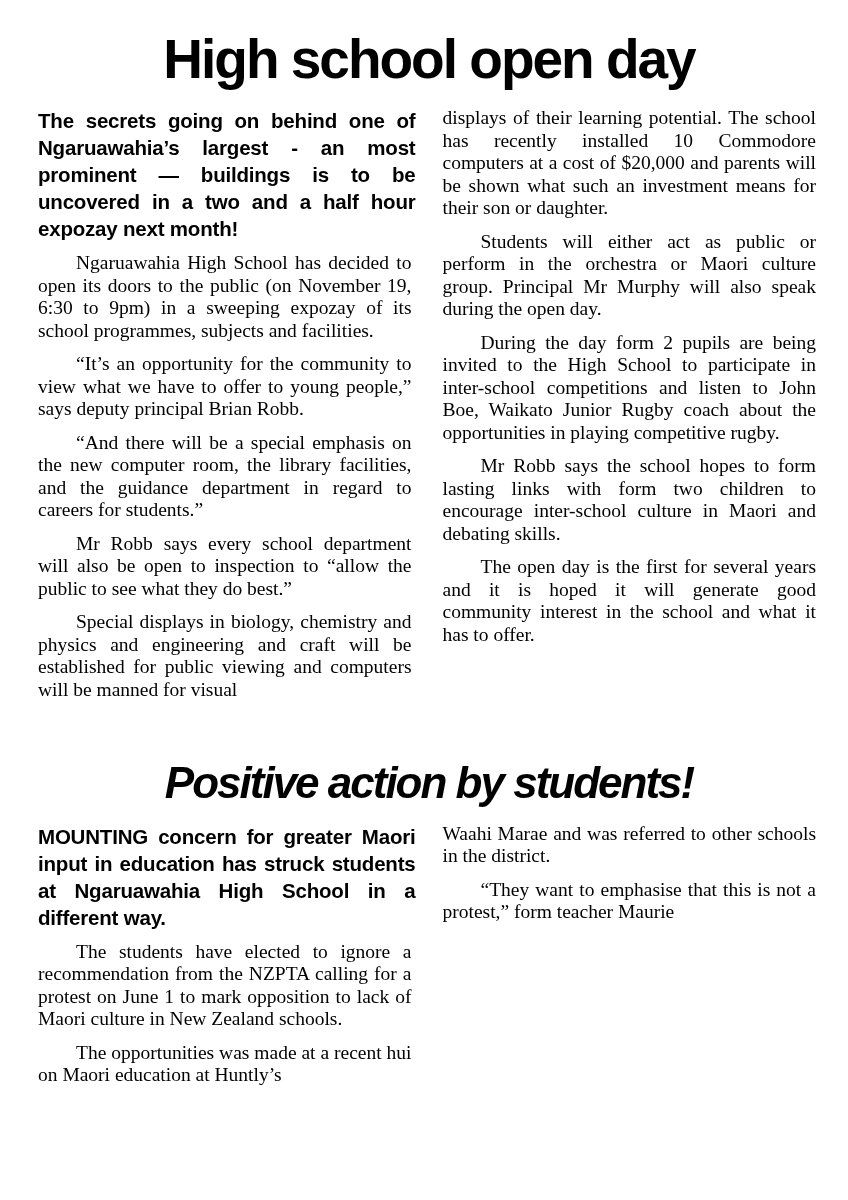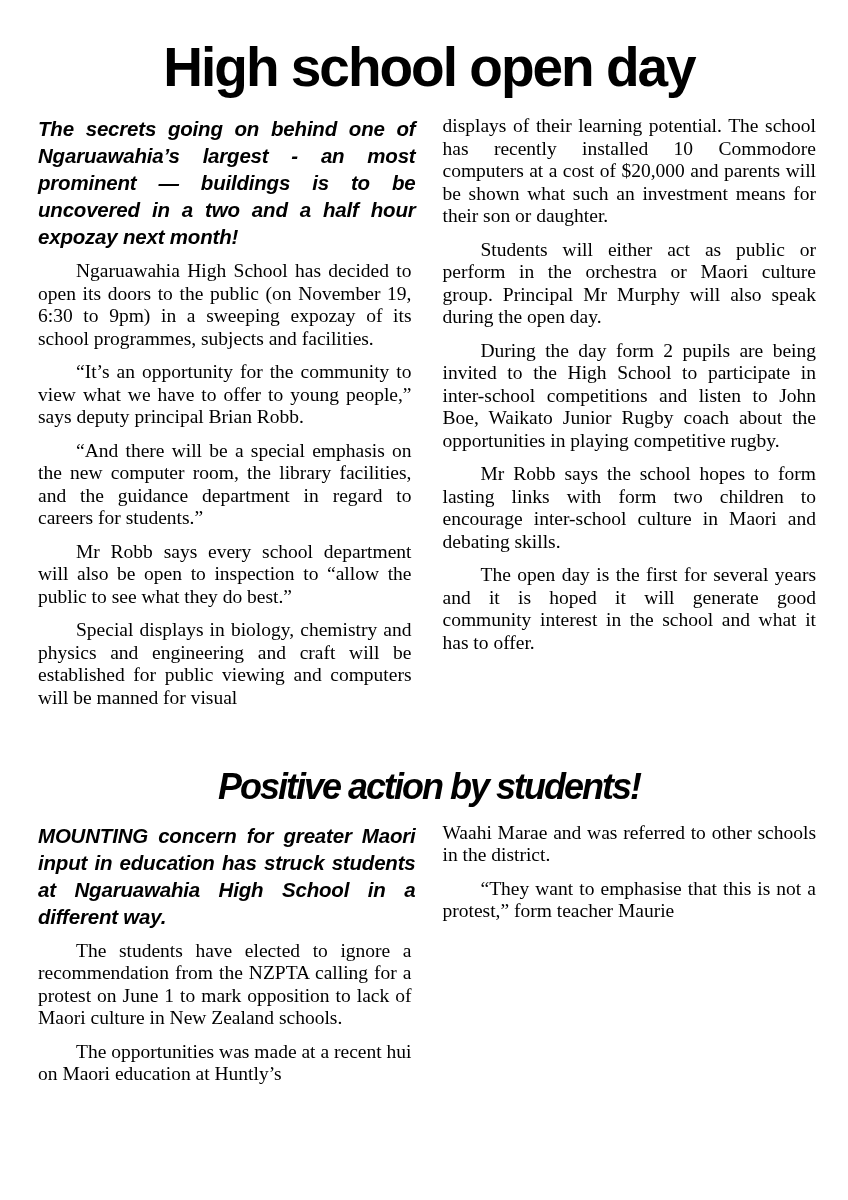--- a/index.html
+++ b/index.html
@@ -21,26 +21,26 @@
     height: 1200px;
     padding: 24px 28px 0 38px;
   }
   .article-title {
     font-family: "Liberation Sans", sans-serif;
     font-weight: 700;
     font-size: 55px;
     line-height: 1.15;
     letter-spacing: -2px;
     text-align: center;
-    margin: 12px 0 16px 0;
+    margin: 4px 0 16px 0;
     color: #000000;
   }
   .article-title.italic {
     font-style: italic;
-    font-size: 36px;
+    font-size: 44px;
     margin-top: 46px;
     margin-bottom: 14px;
   }
   .columns {
     display: flex;
     gap: 27px;
   }
   .col {
     flex: 1 1 0;
     min-width: 0;
@@ -50,21 +50,20 @@
     text-align: justify;
   }
   .lead {
     font-family: "Liberation Sans", sans-serif;
     font-weight: 700;
     font-size: 20.5px;
     line-height: 27px;
     text-align: justify;
     margin: 0 0 10px 0;
     letter-spacing: -0.2px;
-    font-style: italic;
   }
   .body-para {
     margin: 0 4px 11px 0;
     text-indent: 38px;
   }
   .body-para.no-indent {
     text-indent: 0;
   }
 </style>
 </head>

